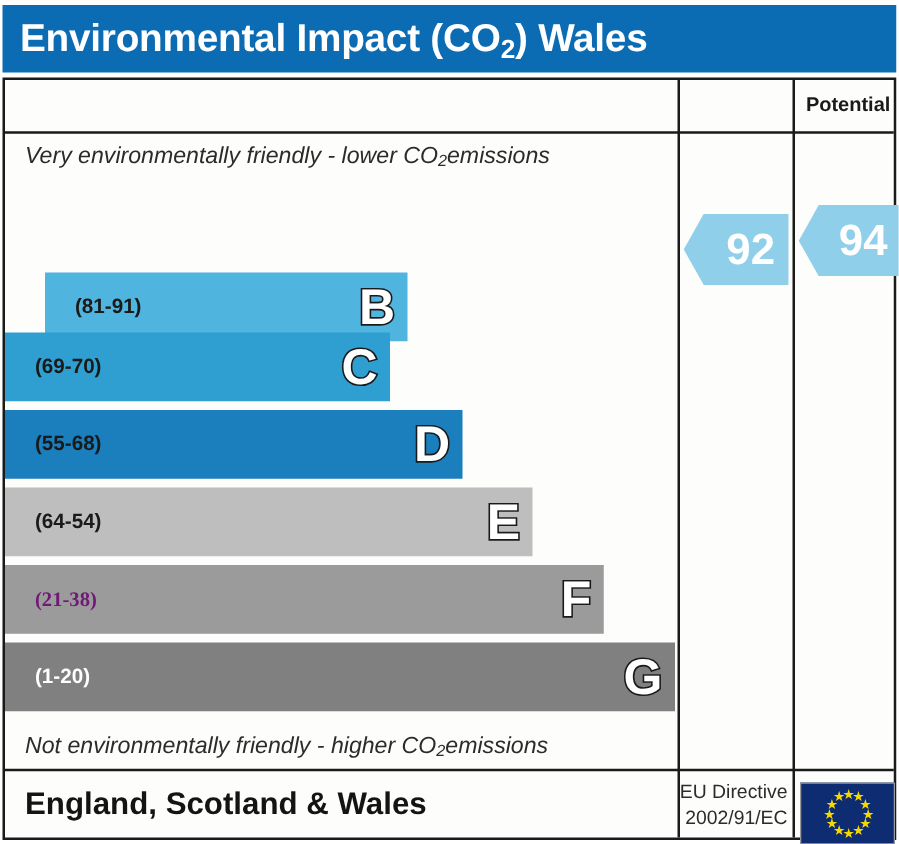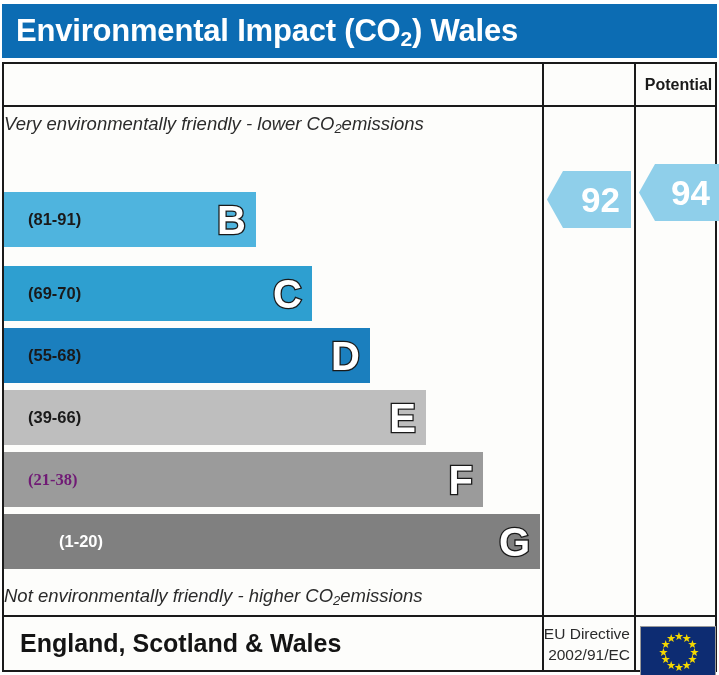--- a/index.html
+++ b/index.html
@@ -85,20 +85,21 @@
   
   .caption {
     position: absolute;
     left: 0; width: 538px;
     height: 34px;
     display: flex;
     align-items: center;
     font-size: 18.5px;
     font-style: italic;
     color: #2b2b2b;
+    padding-left: 16px;
     white-space: nowrap;
   }
   .caption sub {
     font-size: 13px;
     vertical-align: baseline;
     position: relative;
     top: 4px;
   }
   .caption.top    { top: 43px; }
   .caption.bottom { top: 515px; }
@@ -219,41 +220,41 @@
 
     <div class="col-head potential">Potential</div>
 
     <div class="caption top">
         <span>Very environmentally friendly - lower CO</span>
         <sub>2</sub>
         <span> emissions</span>
       </div>
 
     <div class="bands" id="bands-container">
-        <div class="band" style="top: 50px; width: 252px; background: rgb(79, 180, 222);">
+        <div class="band" style="top: 76px; width: 290px; background: rgb(79, 180, 222); margin-left: 32px;">
           <span class="band-range" style="color: rgb(26, 26, 26);">(81-91)</span>
           <span class="band-letter">B</span>
         </div>
         <div class="band" style="top: 124px; width: 308px; background: rgb(46, 159, 208);">
           <span class="band-range" style="color: rgb(26, 26, 26);">(69-70)</span>
           <span class="band-letter">C</span>
         </div>
         <div class="band" style="top: 186px; width: 366px; background: rgb(27, 127, 190);">
           <span class="band-range" style="color: rgb(26, 26, 26);">(55-68)</span>
           <span class="band-letter">D</span>
         </div>
         <div class="band" style="top: 248px; width: 422px; background: rgb(190, 190, 190);">
-          <span class="band-range" style="color: rgb(26, 26, 26);">(39-66)</span>
+          <span class="band-range" style="color: rgb(26, 26, 26);">(64-54)</span>
           <span class="band-letter">E</span>
         </div>
         <div class="band" style="top: 310px; width: 479px; background: rgb(155, 155, 155);">
           <span class="band-range" style="color: #701a75; font-family: Liberation Serif, serif;">(21-38)</span>
           <span class="band-letter">F</span>
         </div>
-        <div class="band" style="top: 372px; width: 536px; background: rgb(128, 128, 128); padding-left: 31px;">
+        <div class="band" style="top: 372px; width: 536px; background: rgb(128, 128, 128);">
           <span class="band-range" style="color: rgb(255, 255, 255);">(1-20)</span>
           <span class="band-letter">G</span>
         </div>
       </div>
 
     <div class="caption bottom">
         <span>Not environmentally friendly - higher CO</span>
         <sub>2</sub>
         <span> emissions</span>
       </div>

